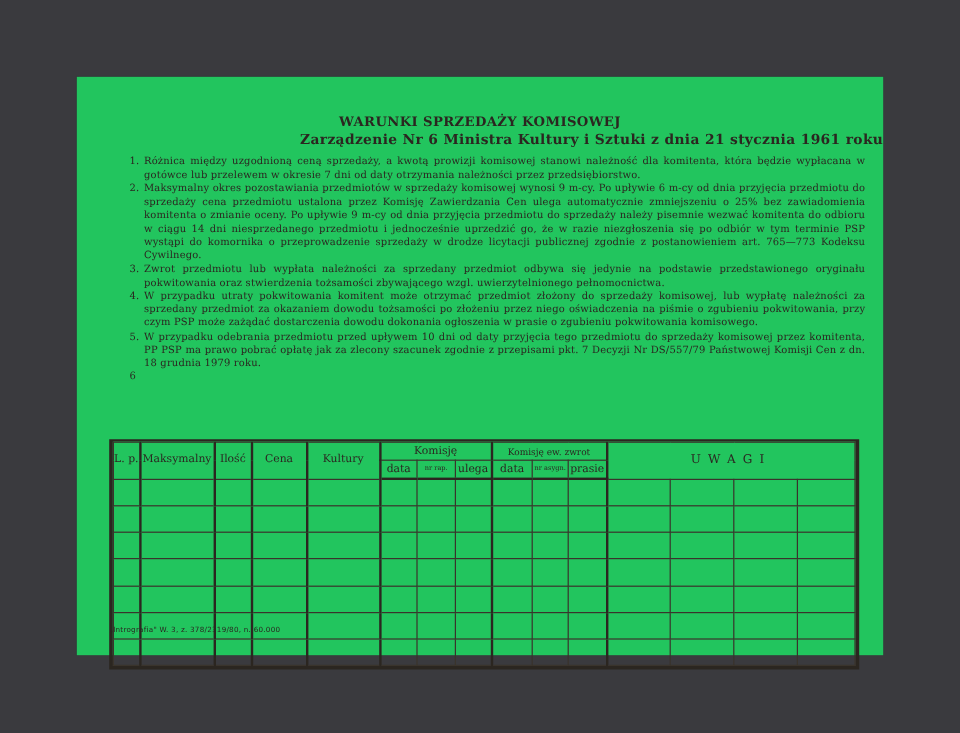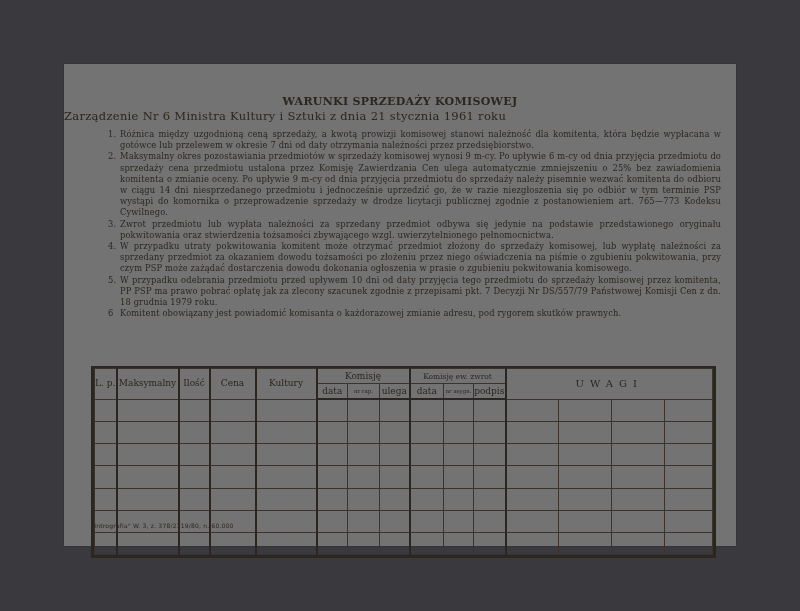--- a/index.html
+++ b/index.html
@@ -4,31 +4,31 @@
 <style>
   html, body { margin:0; padding:0; }
   body {
     width:800px; height:611px; overflow:hidden;
     background:#3a3a3e;
     position:relative;
     font-family:"DejaVu Serif", "Liberation Serif", serif;
   }
   .paper {
     position:absolute; left:64px; top:64px; width:672px; height:482px;
-    background:#737373;
+    background:#22c55e;
     box-shadow: 0 0 1px #222;
     color:#2b2620;
   }
   .title {
     position:absolute; left:0; right:0; top:31px;
     text-align:center; font-weight:bold; font-size:11px; letter-spacing:0.3px;
   }
   .subtitle {
     position:absolute; left:0; right:0; top:45px;
-    text-align:left; font-size:11.5px; letter-spacing:0.3px;
+    text-align:right; font-size:11.5px; letter-spacing:0.3px;font-weight:bold;
   }
   .rules {
     position:absolute; left:44px; top:65px; width:613px;
     font-size:8.3px; line-height:11.2px; letter-spacing:0.15px;
     margin:0; padding:0; list-style:none;
   }
   .rules li { position:relative; padding-left:12px; text-align:justify; }
   .rules li .num { position:absolute; left:0; top:0; }
   .tbl {
     position:absolute; left:27px; top:302px; width:625px; height:192px;
@@ -57,21 +57,21 @@
 <div class="paper">
   <div class="title">WARUNKI SPRZEDAŻY KOMISOWEJ</div>
   <div class="subtitle">Zarządzenie Nr 6 Ministra Kultury i Sztuki z dnia 21 stycznia 1961 roku</div>
 
   <ol class="rules">
     <li><span class="num">1.</span><span>Różnica między uzgodnioną ceną sprzedaży, a kwotą prowizji komisowej stanowi należność dla komitenta, która będzie wypłacana w gotówce lub przelewem w okresie 7 dni od daty otrzymania należności przez przedsiębiorstwo.</span></li>
     <li><span class="num">2.</span><span>Maksymalny okres pozostawiania przedmiotów w sprzedaży komisowej wynosi 9 m-cy. Po upływie 6 m-cy od dnia przyjęcia przedmiotu do sprzedaży cena przedmiotu ustalona przez Komisję Zawierdzania Cen ulega automatycznie zmniejszeniu o 25% bez zawiadomienia komitenta o zmianie oceny. Po upływie 9 m-cy od dnia przyjęcia przedmiotu do sprzedaży należy pisemnie wezwać komitenta do odbioru w ciągu 14 dni niesprzedanego przedmiotu i jednocześnie uprzedzić go, że w razie niezgłoszenia się po odbiór w tym terminie PSP wystąpi do komornika o przeprowadzenie sprzedaży w drodze licytacji publicznej zgodnie z postanowieniem art. 765—773 Kodeksu Cywilnego.</span></li>
     <li><span class="num">3.</span><span>Zwrot przedmiotu lub wypłata należności za sprzedany przedmiot odbywa się jedynie na podstawie przedstawionego oryginału pokwitowania oraz stwierdzenia tożsamości zbywającego wzgl. uwierzytelnionego pełnomocnictwa.</span></li>
     <li><span class="num">4.</span><span>W przypadku utraty pokwitowania komitent może otrzymać przedmiot złożony do sprzedaży komisowej, lub wypłatę należności za sprzedany przedmiot za okazaniem dowodu tożsamości po złożeniu przez niego oświadczenia na piśmie o zgubieniu pokwitowania, przy czym PSP może zażądać dostarczenia dowodu dokonania ogłoszenia w prasie o zgubieniu pokwitowania komisowego.</span></li>
     <li><span class="num">5.</span><span>W przypadku odebrania przedmiotu przed upływem 10 dni od daty przyjęcia tego przedmiotu do sprzedaży komisowej przez komitenta, PP PSP ma prawo pobrać opłatę jak za zlecony szacunek zgodnie z przepisami pkt. 7 Decyzji Nr DS/557/79 Państwowej Komisji Cen z dn. 18 grudnia 1979 roku.</span></li>
-    <li><span class="num">6</span><span>Komitent obowiązany jest powiadomić komisanta o każdorazowej zmianie adresu, pod rygorem skutków prawnych.</span></li>
+    <li><span class="num">6</span></li>
   </ol>
 
   <div class="tbl">
     <table>
       <colgroup>
         <col style="width:22px">
           <col style="width:62px">
           <col style="width:31px">
           <col style="width:46px">
           <col style="width:61px">
@@ -96,21 +96,21 @@
           <th colspan="3" class="thick">Komisję</th>
           <th colspan="3" class="thick" style="font-size:7.5px">Komisję ew. zwrot</th>
           <th rowspan="2" colspan="4" class="uwagi">UWAGI</th>
         </tr>
         <tr class="hrow2">
           <th>data</th>
           <th class="small">nr rap.</th>
           <th class="thick">ulega</th>
           <th>data</th>
           <th class="small">nr asygn.</th>
-          <th class="thick">podpis</th>
+          <th class="thick">prasie</th>
         </tr>
       </thead>
       <tbody>
         <tr>
             <td class="thick"></td>
             <td class="thick"></td>
             <td class="thick"></td>
             <td class="thick"></td>
             <td class="thick"></td>
             <td></td>

